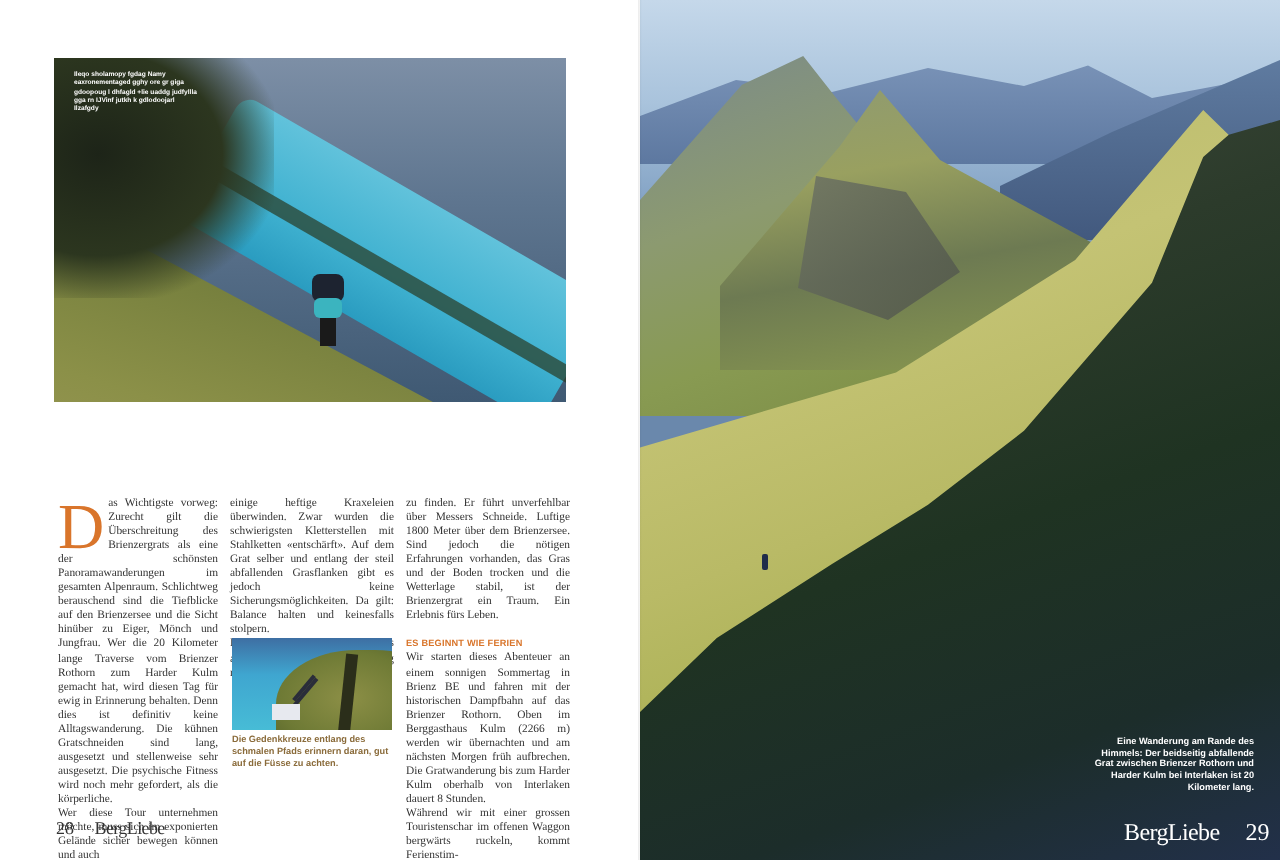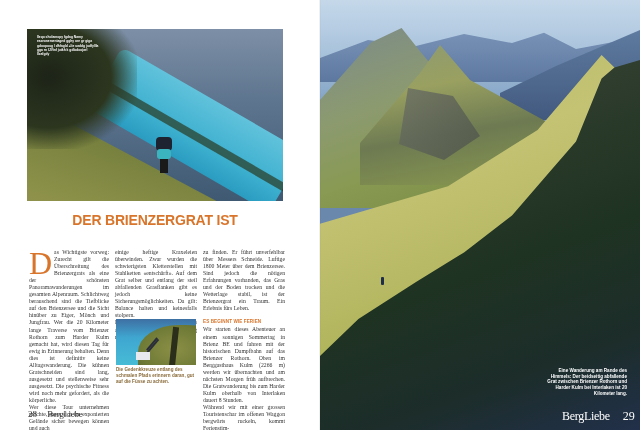--- a/index.html
+++ b/index.html
@@ -76,21 +76,21 @@
       <div class="shadow-hill"></div>
       <div class="hiker">
         <div class="pack"></div>
         <div class="shirt"></div>
         <div class="legs"></div>
       </div>
       <div class="photo-caption-overlay">Ileqo sholamopy fgdag Namy eaxronementaged gghy ore gr giga gdoopoug l dhfagld +lie uaddg judfyllla gga rn IJVinf jutkh k gdlodoojarl Ilzafgdy</div>
     </div>
 
     <h1 class="headline" style="margin:0;">
-      <span>DER BRIENZERGRAT IST</span><br>
+      <br>
     </h1>
 
     <div class="col col1">
       <p><span class="dropcap">D</span><span>as Wichtigste vorweg: Zurecht gilt die Überschreitung des Brienzergrats als eine der schönsten Panoramawanderungen im gesamten Alpenraum. Schlichtweg berauschend sind die Tiefblicke auf den Brienzersee und die Sicht hinüber zu Eiger, Mönch und Jungfrau. Wer die 20 Kilometer lange Traverse vom Brienzer Rothorn zum Harder Kulm gemacht hat, wird diesen Tag für ewig in Erinnerung behalten. Denn dies ist definitiv keine Alltagswanderung. Die kühnen Gratschneiden sind lang, ausgesetzt und stellenweise sehr ausgesetzt. Die psychische Fitness wird noch mehr gefordert, als die körperliche.</span></p>
       <p>Wer diese Tour unternehmen möchte, muss sich im exponierten Gelände sicher bewegen können und auch</p>
     </div>
 
     <div class="col col2">
       <p>einige heftige Kraxeleien überwinden. Zwar wurden die schwierigsten Kletterstellen mit Stahlketten «entschärft». Auf dem Grat selber und entlang der steil abfallenden Grasflanken gibt es jedoch keine Sicherungsmöglichkeiten. Da gilt: Balance halten und keinesfalls stolpern.</p>
       <p>Leicht ist auf dieses anspruchsvollen Alpinwanderung nur eines: den Weg</p>

